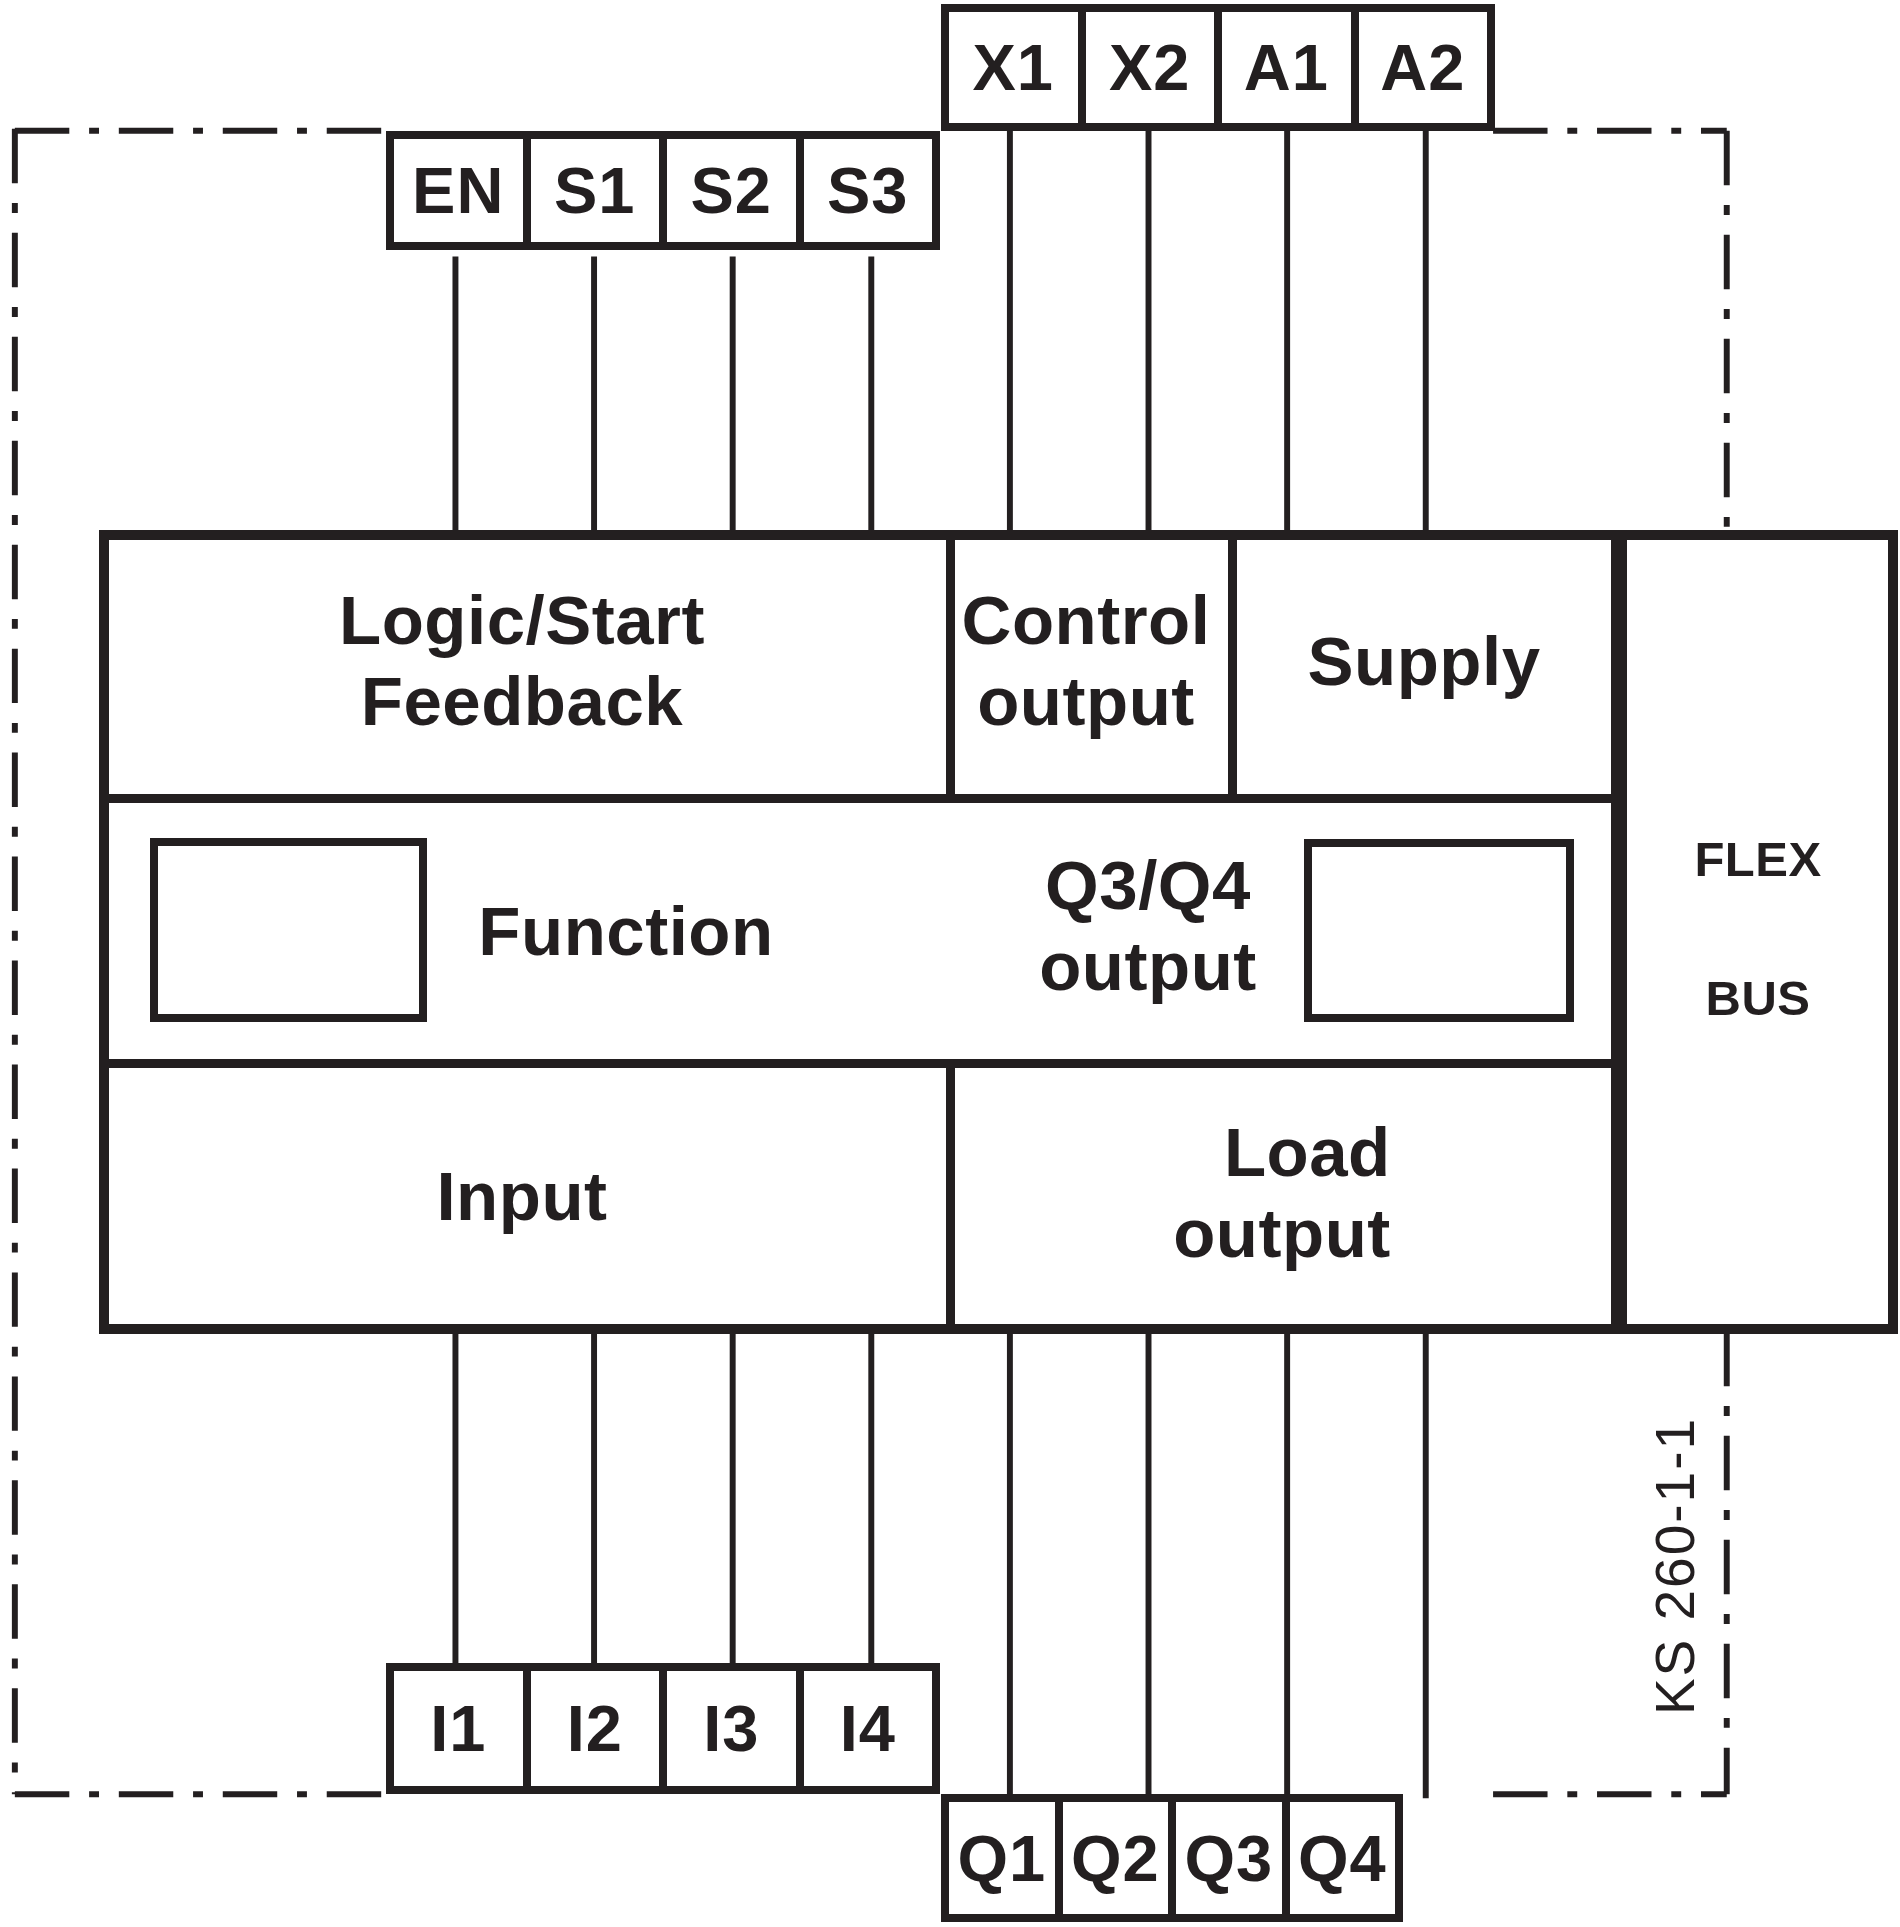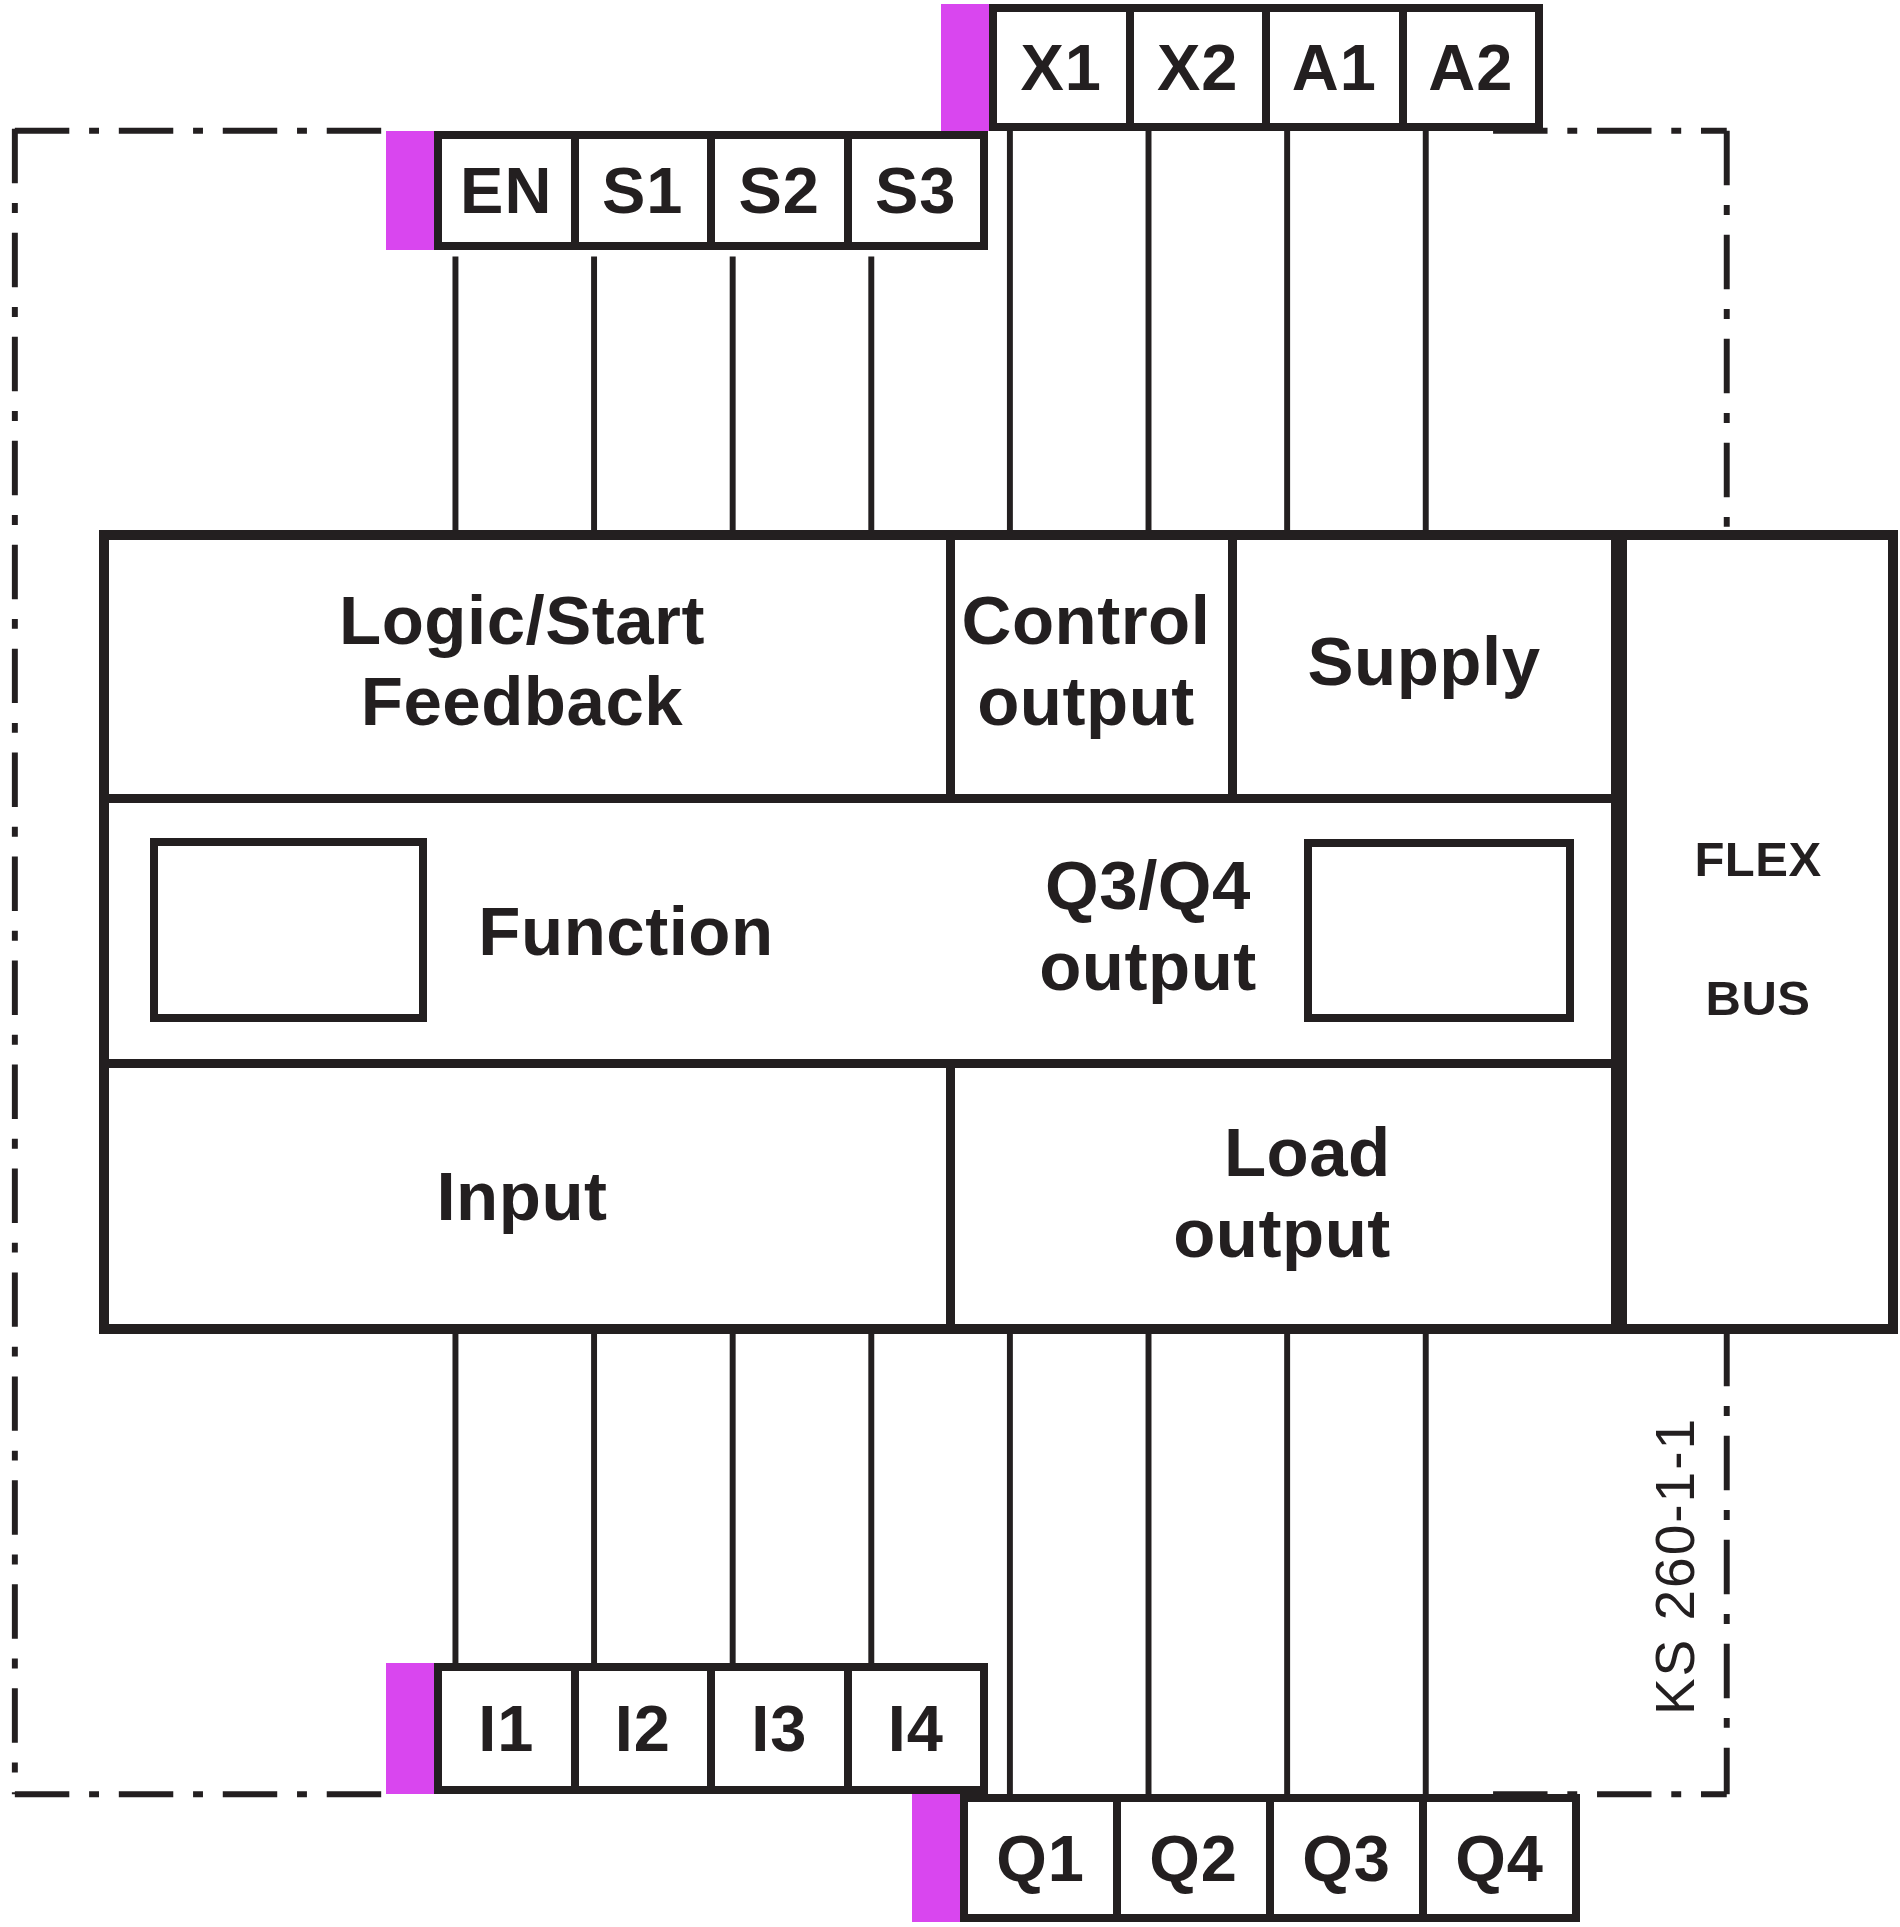--- a/index.html
+++ b/index.html
@@ -5,21 +5,21 @@
   html,body{margin:0;padding:0;background:#ffffff;}
   #canvas{
     position:relative;
     width:1901px;height:1928px;
     background:#ffffff;
     font-family:"Liberation Sans", sans-serif;
     color:#231f20;
     overflow:hidden;
   }
   #wiring{position:absolute;left:0;top:0;width:1901px;height:1928px;}
-  .strip{position:absolute;display:flex;background:#d946ef;padding-left:48px;}
+  .strip{position:absolute;display:flex;background:#d946ef;}
   .strip .cell{
     flex:1 1 0;
     border:8px solid #231f20;
     margin-left:-8px;
     display:flex;align-items:center;justify-content:center;
     font-weight:bold;font-size:65px;
     background:#ffffff;
     letter-spacing:1px;
   }
   .strip .cell:first-child{margin-left:0;}
@@ -138,21 +138,21 @@
   <div class="flexlabel" style="left:1758px;top:929px;">FLEX
 BUS</div>
 
   <div class="strip" style="left:386px;top:1663px;width:554px;height:131px;">
     <div class="cell">I1</div>
     <div class="cell">I2</div>
     <div class="cell">I3</div>
     <div class="cell">I4</div>
   </div>
 
-  <div class="strip" style="left:912px;top:1794px;width:620px;height:128px;">
+  <div class="strip" style="left:941px;top:1794px;width:462px;height:128px;">
     <div class="cell">Q1</div>
     <div class="cell">Q2</div>
     <div class="cell">Q3</div>
     <div class="cell">Q4</div>
   </div>
 
   <div class="kslabel">KS 260-1-1</div>
 
 </div>
 

